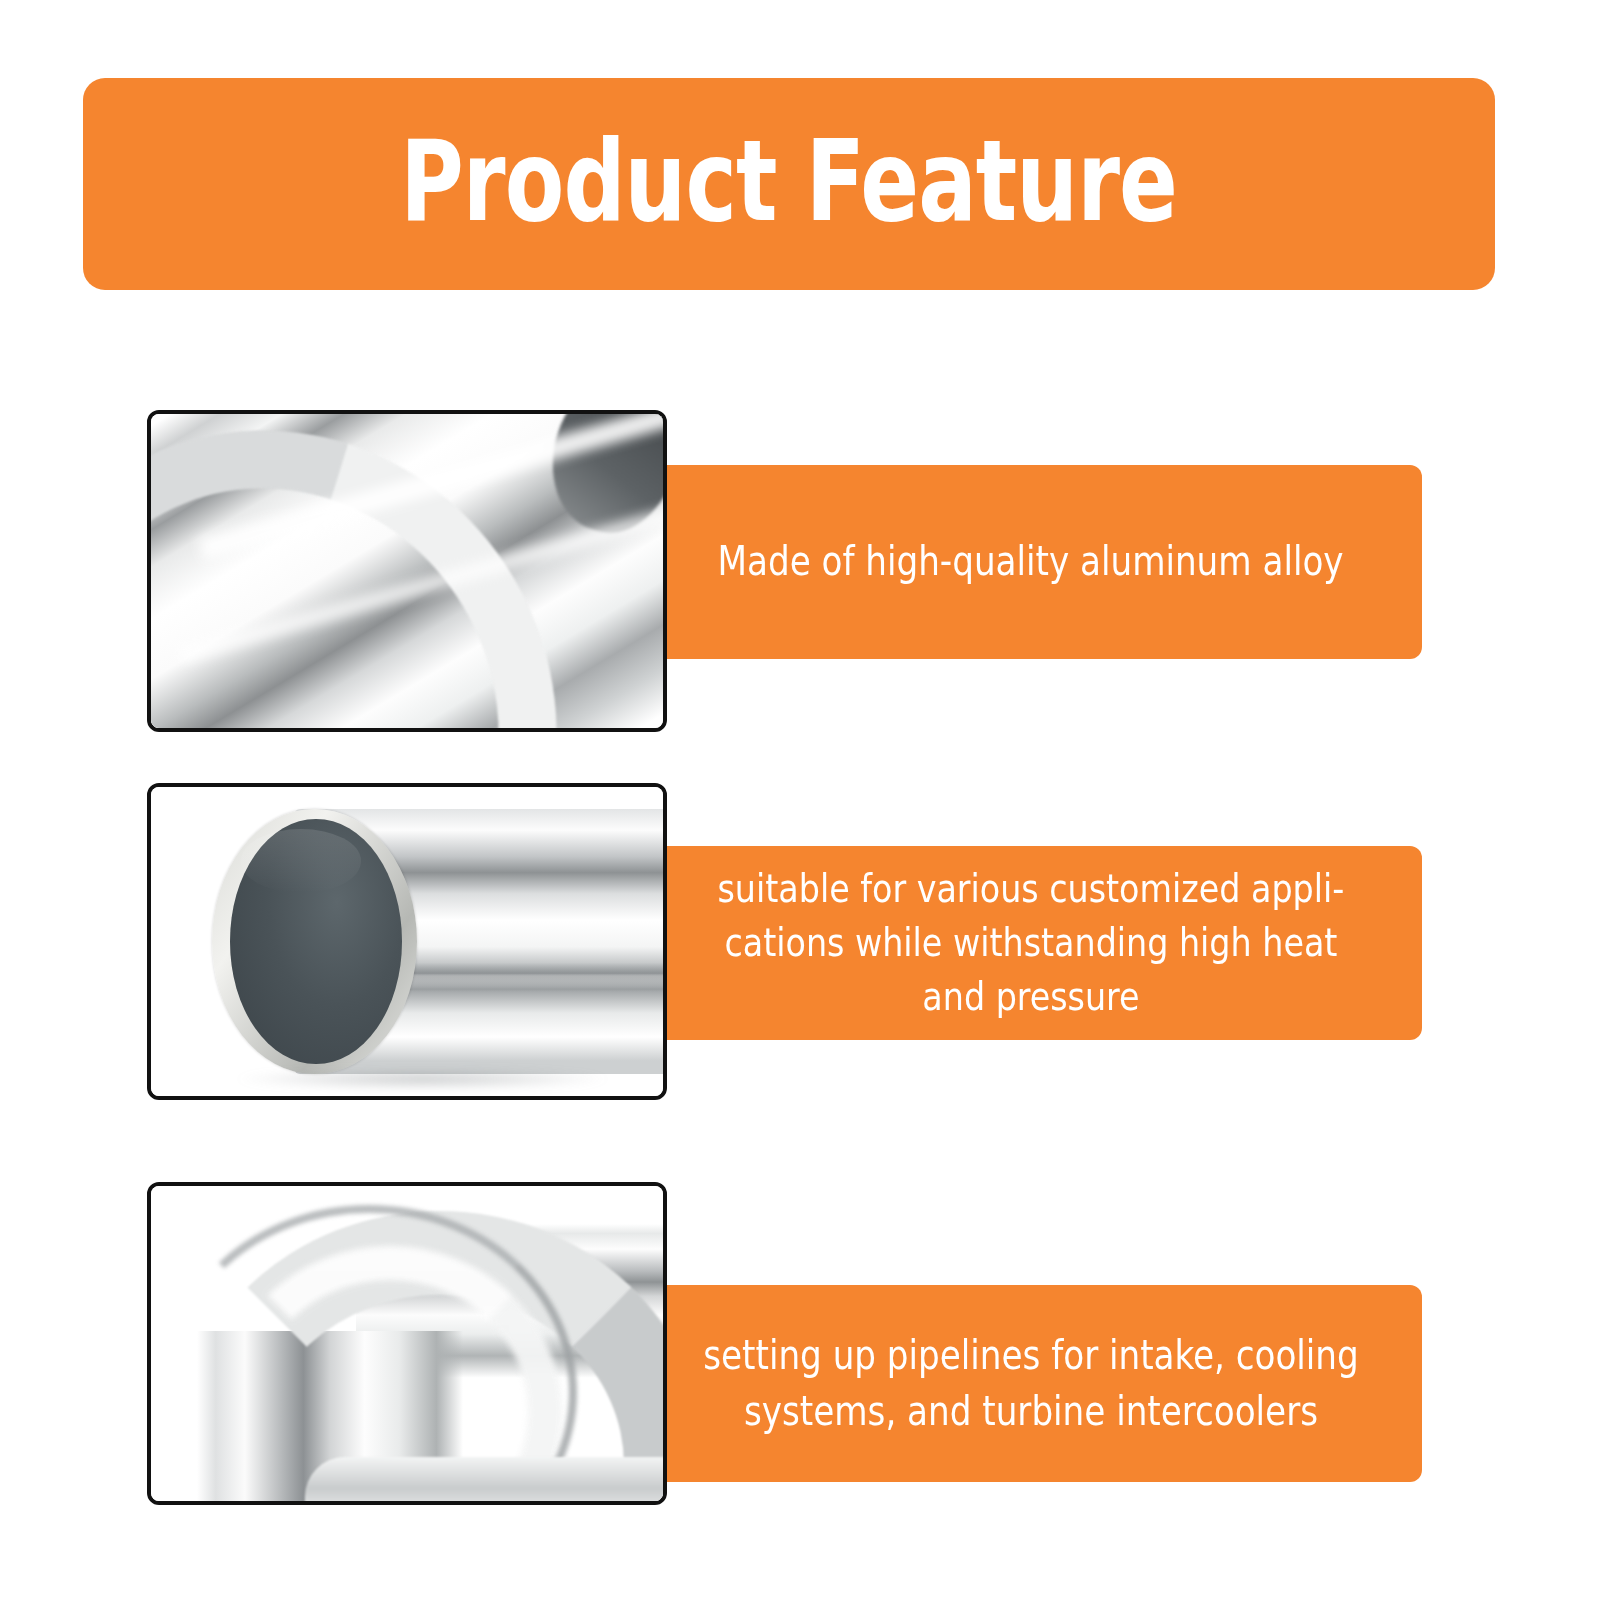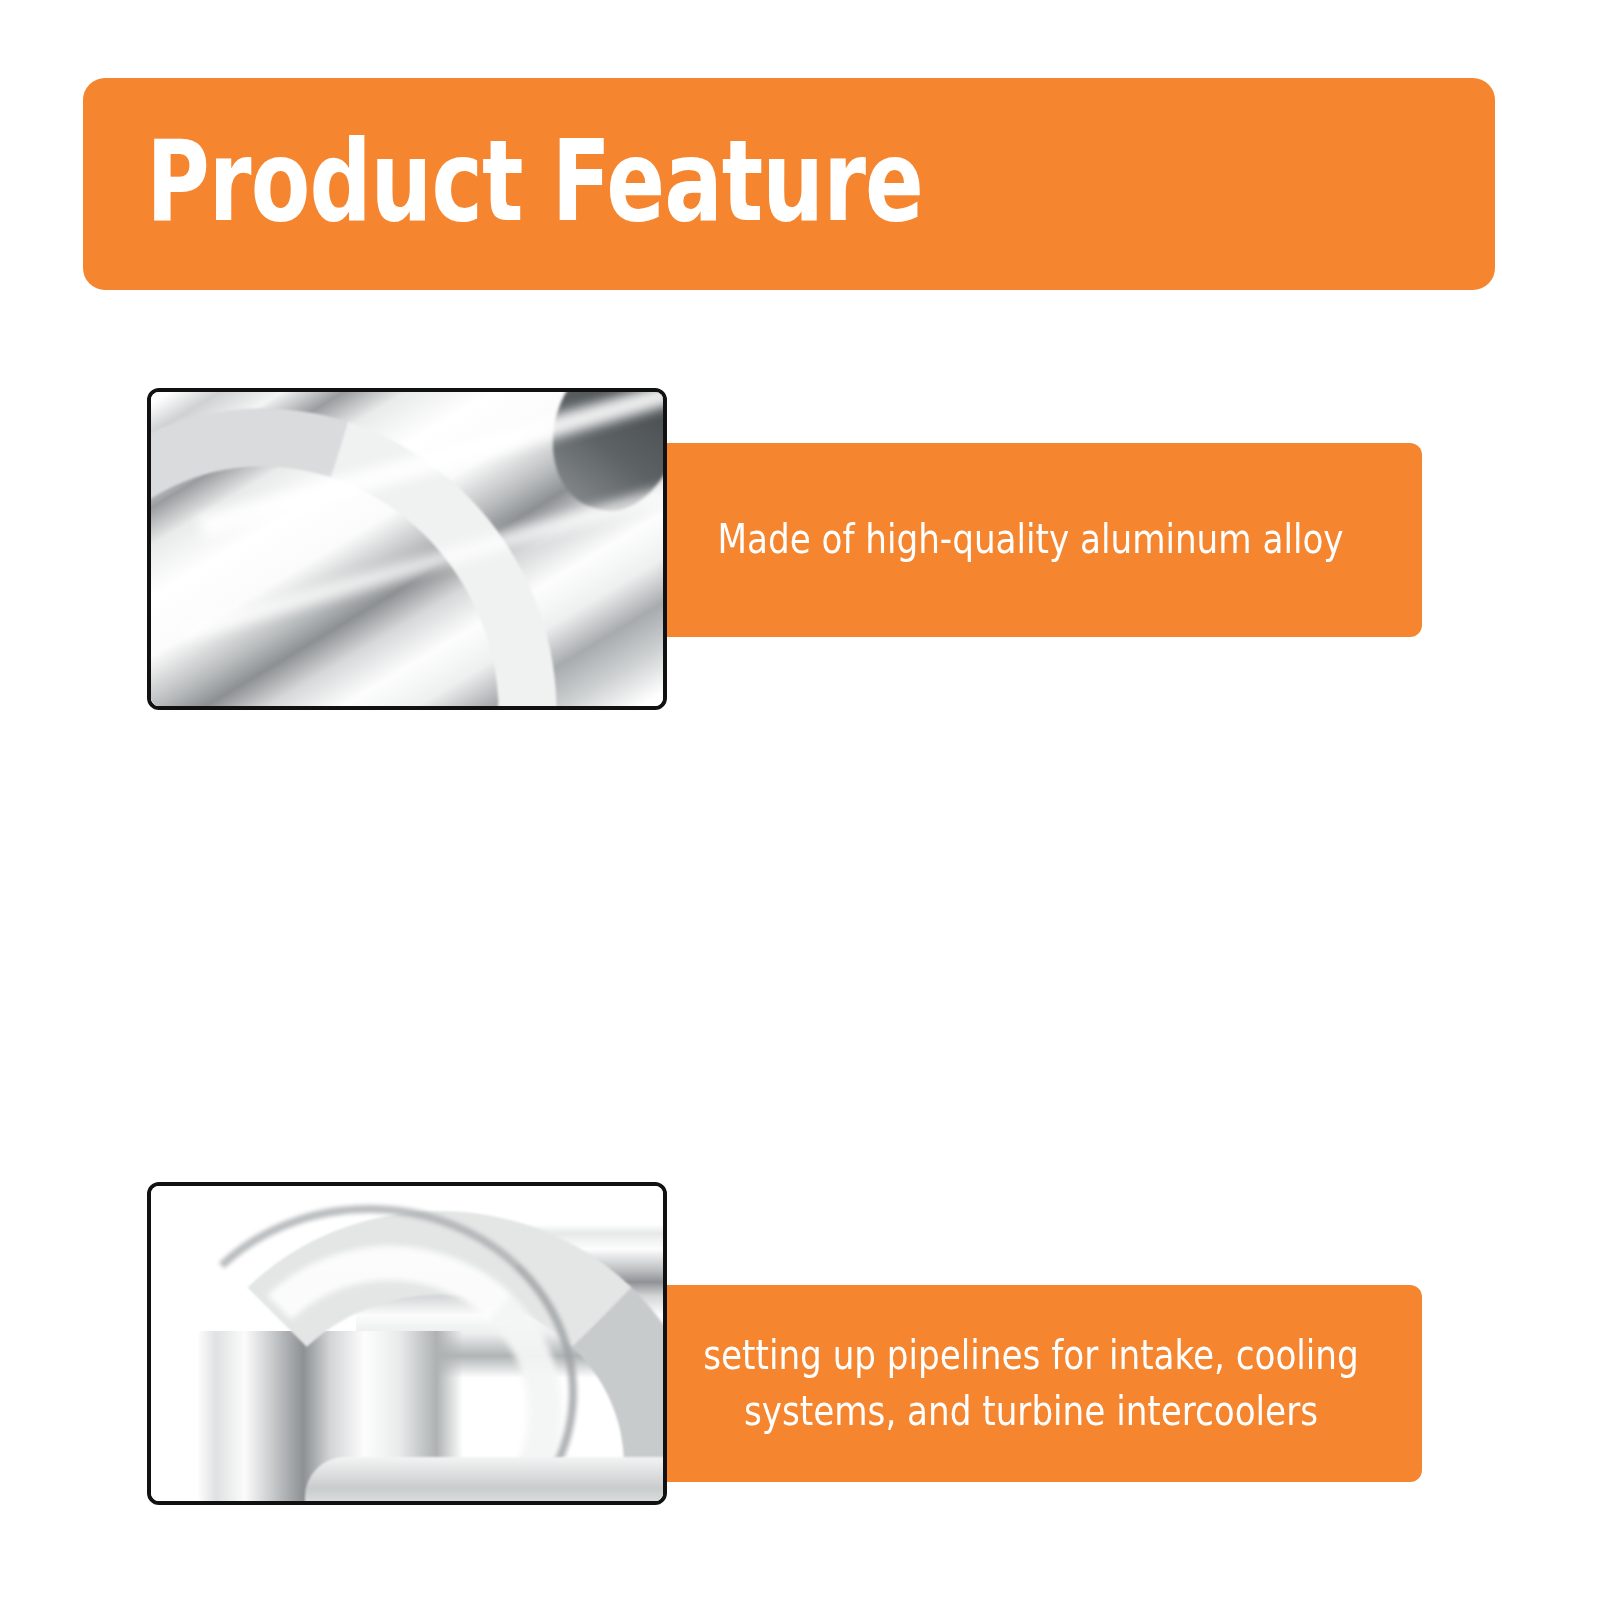--- a/index.html
+++ b/index.html
@@ -12,38 +12,38 @@
   }
   .canvas{position:absolute;inset:0;width:1600px;height:1600px;}
 
   
   .title-banner{
     position:absolute;
     left:83px;top:78px;
     width:1412px;height:212px;
     background:var(--accent,#F5852F);
     border-radius:22px;
-    display:flex;align-items:center;
+    display:flex;align-items:center;justify-content:center;
   }
   .title-text{
     color:#ffffff;
     font-family:"DejaVu Sans Condensed","Liberation Sans",sans-serif;
     font-size:112px;
     font-weight:bold;
     letter-spacing:-1px;
     line-height:1;
     transform:scaleX(0.86);
     transform-origin:center;
     white-space:nowrap;
     margin-top:-6px;
   }
 
   
   .row{position:absolute;left:0;width:1600px;}
-  #row-1{top:388px;height:322px;}
+  #row-1{top:410px;height:322px;}
   #row-2{top:783px;height:317px;}
   #row-3{top:1182px;height:323px;}
 
   
   .photo-frame{
     position:absolute;
     left:147px;top:0;
     width:520px;height:100%;
     box-sizing:border-box;
     border:4px solid #111111;
@@ -291,20 +291,37 @@
       <div class="photo pipe-bend-a">
         <div class="tube"></div>
         <div class="elbow"></div>
         <div class="dark-cap"></div>
         <div class="hl hl1"></div>
         <div class="hl hl2"></div>
       </div>
     </div>
   </div>
 
+  <div class="row" id="row-2">
+
+    <div class="feature-banner" id="banner-2">
+      <div class="feature-text">suitable for various customized appli-
+cations while withstanding high heat
+and pressure</div>
+    </div>
+
+    <div class="photo-frame">
+      <div class="photo pipe-end">
+        <div class="body"></div>
+        <div class="rim"></div>
+        <div class="bore"></div>
+        <div class="shadow"></div>
+      </div>
+    </div>
+  </div>
 
   <div class="row" id="row-3">
 
     <div class="feature-banner" id="banner-3">
       <div class="feature-text">setting up pipelines for intake, cooling
 systems, and turbine intercoolers</div>
     </div>
 
     <div class="photo-frame">
       <div class="photo pipe-elbow">

